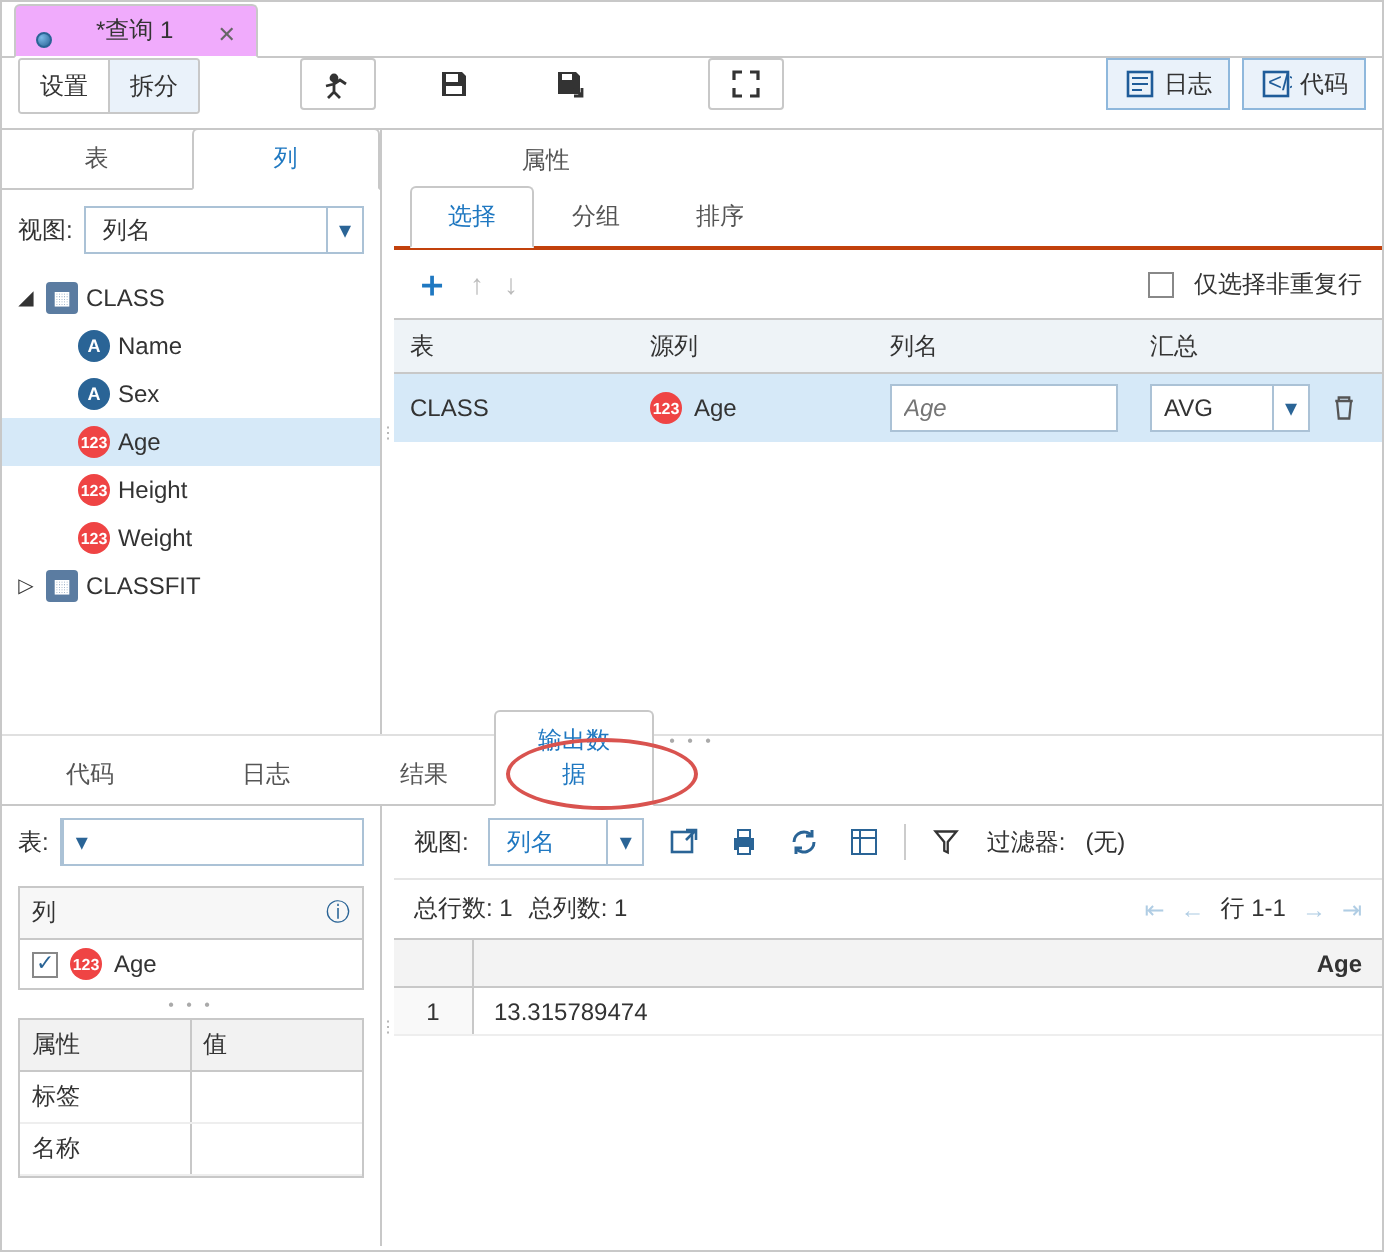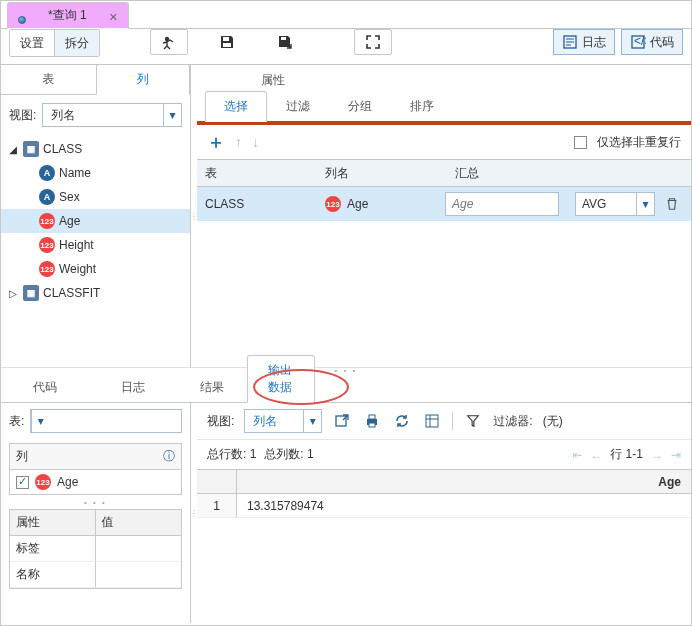--- a/index.html
+++ b/index.html
@@ -30,21 +30,21 @@
 .tree{padding:2px 0;overflow:auto;flex:1}
 .tree-row{display:flex;align-items:center;height:24px;padding:0 6px;gap:4px;cursor:pointer}
 .tree-row.sel{background:#d6e9f8}
 .tree-row .indent2{width:28px}
 .tw{width:12px;text-align:center;color:#333;font-size:10px}
 .node-icon{width:16px;height:16px;display:flex;align-items:center;justify-content:center;border-radius:2px;font-size:9px;font-weight:bold;color:#fff}
 .icon-table{background:#5b7ca1}
 .icon-char{background:#2a6496;border-radius:50%}
 .icon-num{background:#ef4444;border-radius:50%;font-size:8px}
 .right-pane{flex:1;display:flex;flex-direction:column;position:relative}
-.sub-tabs{display:flex;height:30px;align-items:flex-end;border-bottom:4px solid #c2410c;padding-left:8px}
+.sub-tabs{display:flex;height:30px;align-items:flex-end;border-bottom:2px solid #c2410c;padding-left:8px}
 .sub-tabs .pane-tab{padding:6px 18px}
 .action-row{display:flex;align-items:center;height:34px;padding:0 10px;gap:10px}
 .plus-ic{color:#1f78c1;font-size:18px;font-weight:bold;cursor:pointer}
 .arrow-ic{color:#bbb;font-size:14px}
 .chk{width:13px;height:13px;border:1px solid #888;display:inline-block;vertical-align:middle}
 .chk.checked::after{content:"✓";color:#2a6496;font-size:11px;position:relative;top:-3px;left:1px}
 .grid-head{display:flex;background:#eef3f7;height:28px;align-items:center;border-top:1px solid #c8c8c8;border-bottom:1px solid #c8c8c8}
 .grid-head>div,.grid-row>div{padding:0 8px}
 .c1{width:120px}.c2{width:120px}.c3{width:130px}.c4{width:90px}.c5{width:30px}
 .grid-row{display:flex;height:34px;align-items:center;background:#d6e9f8}
@@ -208,34 +208,34 @@
   </div>
   <div class="vsplit">⋮</div>
 
   <div class="right-pane">
     <div class="pane-tabs" style="border-bottom:none;margin-left:-1px">
       <div class="pane-tab wide" style="visibility:visible;border:none;color:#555">属性</div>
       <div style="flex:3"></div>
     </div>
     <div class="sub-tabs">
       <div class="pane-tab active">选择</div>
-      <div class="pane-tab">过滤</div>
       <div class="pane-tab">分组</div>
       <div class="pane-tab">排序</div>
     </div>
     <div class="action-row">
       <span class="plus-ic">＋</span>
       <span class="arrow-ic">↑</span>
       <span class="arrow-ic">↓</span>
       <div class="spacer"></div>
       <span class="chk"></span>
       <span>仅选择非重复行</span>
     </div>
     <div class="grid-head">
       <div class="c1">表</div>
+      <div class="c2">源列</div>
       <div class="c3">列名</div>
       <div class="c4">汇总</div>
       <div class="c5"></div>
     </div>
     <div class="grid-row">
       <div class="c1">CLASS</div>
       <div class="c2" style="display:flex;align-items:center;gap:6px">
         <span class="node-icon icon-num">123</span>
         <span>Age</span>
       </div>
@@ -253,21 +253,21 @@
   </div>
 </div>
 
 <div class="resizer-h">• • •</div>
 
 <div class="bottom">
   <div class="bottom-tabs">
     <div class="pane-tab" style="width:88px;text-align:center">代码</div>
     <div class="pane-tab" style="width:88px;text-align:center">日志</div>
     <div class="pane-tab" style="width:70px;text-align:center">结果</div>
-    <div class="pane-tab active" style="width:68px;text-align:left">输出数据</div>
+    <div class="pane-tab active" style="width:80px;text-align:center">输出数据</div>
     <div class="circle-annot"></div>
   </div>
   <div class="bottom-body">
     <div class="bl">
       <div class="tbl-row">
         <span>表:</span>
         <div class="select" style="flex:1">
             <div class="dd">▾</div>
         </div>
       </div>

